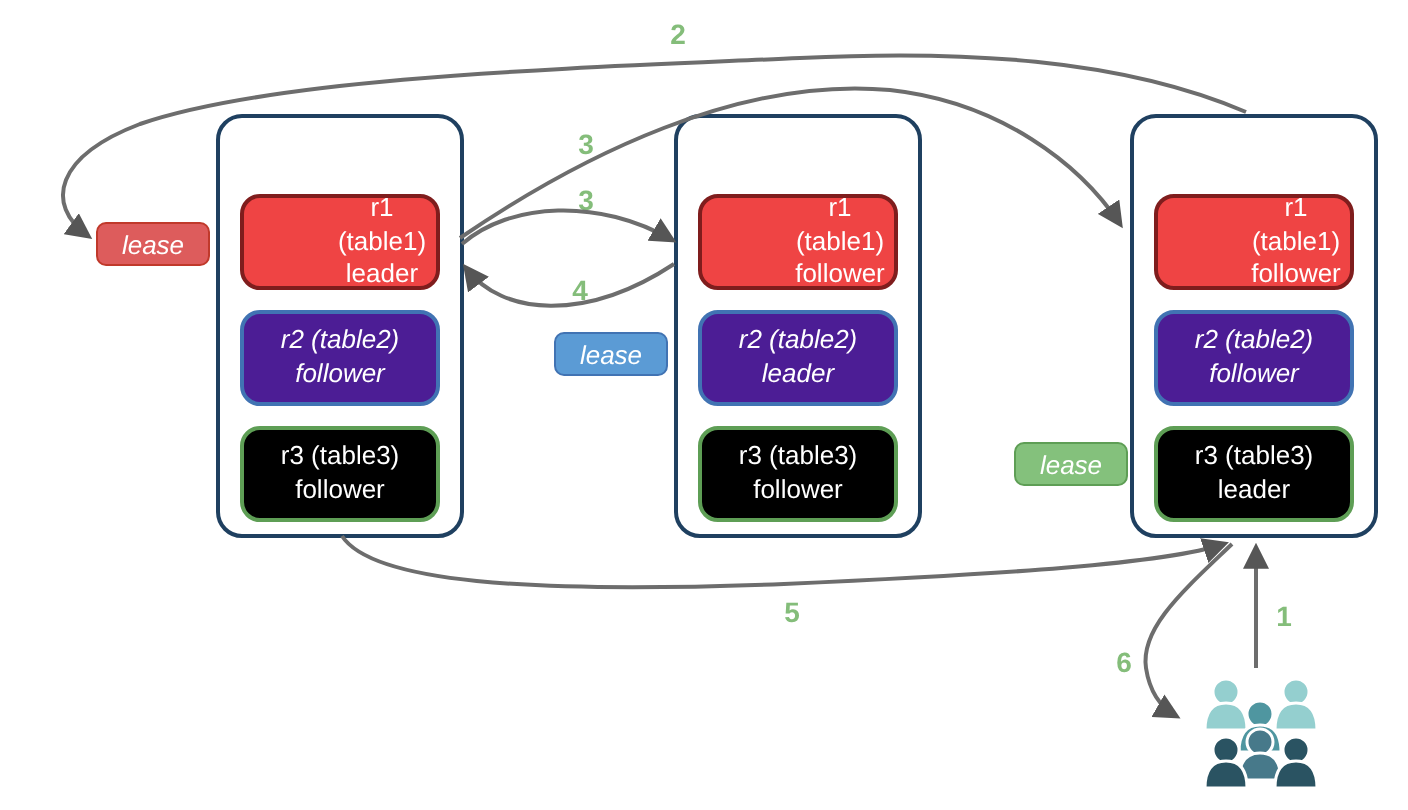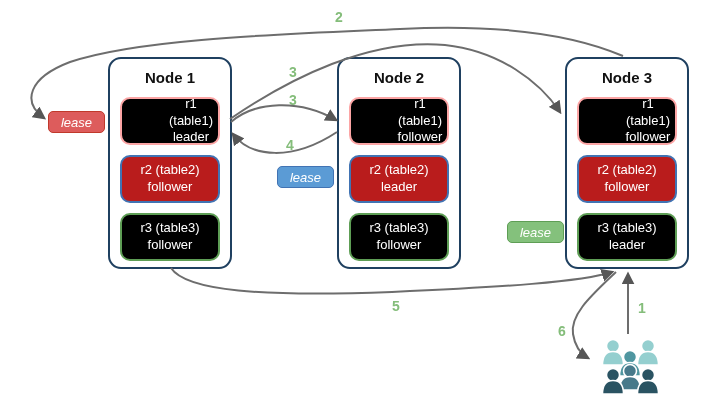--- a/index.html
+++ b/index.html
@@ -13,22 +13,22 @@
   }
   .node-title{
     position:absolute;top:10px;left:0;width:100%;text-align:center;
     font-size:15px;font-weight:bold;color:#111111;
   }
   .range{
     position:absolute;left:10px;width:100px;height:48px;border-radius:10px;
     box-sizing:border-box;display:flex;flex-direction:column;align-items:center;
     justify-content:center;color:#ffffff;font-size:13px;line-height:1.3;text-align:center;
   }
-  .range.red{background:#000000;border:2px solid #fca5a5;padding-left:42px;}
-  .range.blue{background:#b91c1c;border:2px solid #4173B3;}
+  .range.red{background:#ef4444;border:2px solid #7f1d1d;padding-left:42px;}
+  .range.blue{background:#4c1d95;border:2px solid #4173B3;font-style:italic;}
   .range.green{background:#000000;border:2px solid #5E9E55;}
   .r1{top:38px;} .r2{top:96px;} .r3{top:154px;}
   .lease{
     position:absolute;width:57px;height:22px;border-radius:5px;box-sizing:border-box;
     display:flex;align-items:center;justify-content:center;color:#ffffff;font-size:13px;font-style:italic;
   }
   .lease.red{left:48px;top:111px;background:#DD5C5C;border:1.5px solid #C0392B;}
   .lease.blue{left:277px;top:166px;background:#5B9BD5;border:1.5px solid #4173B3;}
   .lease.green{left:507px;top:221px;background:#84C17C;border:1.5px solid #5E9E55;}
   .step{
@@ -36,53 +36,50 @@
     transform:translate(-50%,-50%);
   }
   .arrows{position:absolute;left:0;top:0;width:704px;height:405px;pointer-events:none;}
 </style>
 </head>
 <body>
 
 <div class="canvas">
 
   <div class="node" style="left:108px;">
-    <div class="node-title">Node 1</div>
     <div class="range red r1">
       <span>r1 (table1)</span>
       <span>leader</span>
     </div>
     <div class="range blue r2">
       <span>r2 (table2)</span>
       <span>follower</span>
     </div>
     <div class="range green r3">
       <span>r3 (table3)</span>
       <span>follower</span>
     </div>
   </div>
 
   <div class="node" style="left:337px;">
-    <div class="node-title">Node 2</div>
     <div class="range red r1">
       <span>r1 (table1)</span>
       <span>follower</span>
     </div>
     <div class="range blue r2">
       <span>r2 (table2)</span>
       <span>leader</span>
     </div>
     <div class="range green r3">
       <span>r3 (table3)</span>
       <span>follower</span>
     </div>
   </div>
 
   <div class="node" style="left:565px;">
-    <div class="node-title">Node 3</div>
     <div class="range red r1">
       <span>r1 (table1)</span>
       <span>follower</span>
     </div>
     <div class="range blue r2">
       <span>r2 (table2)</span>
       <span>follower</span>
     </div>
     <div class="range green r3">
       <span>r3 (table3)</span>

